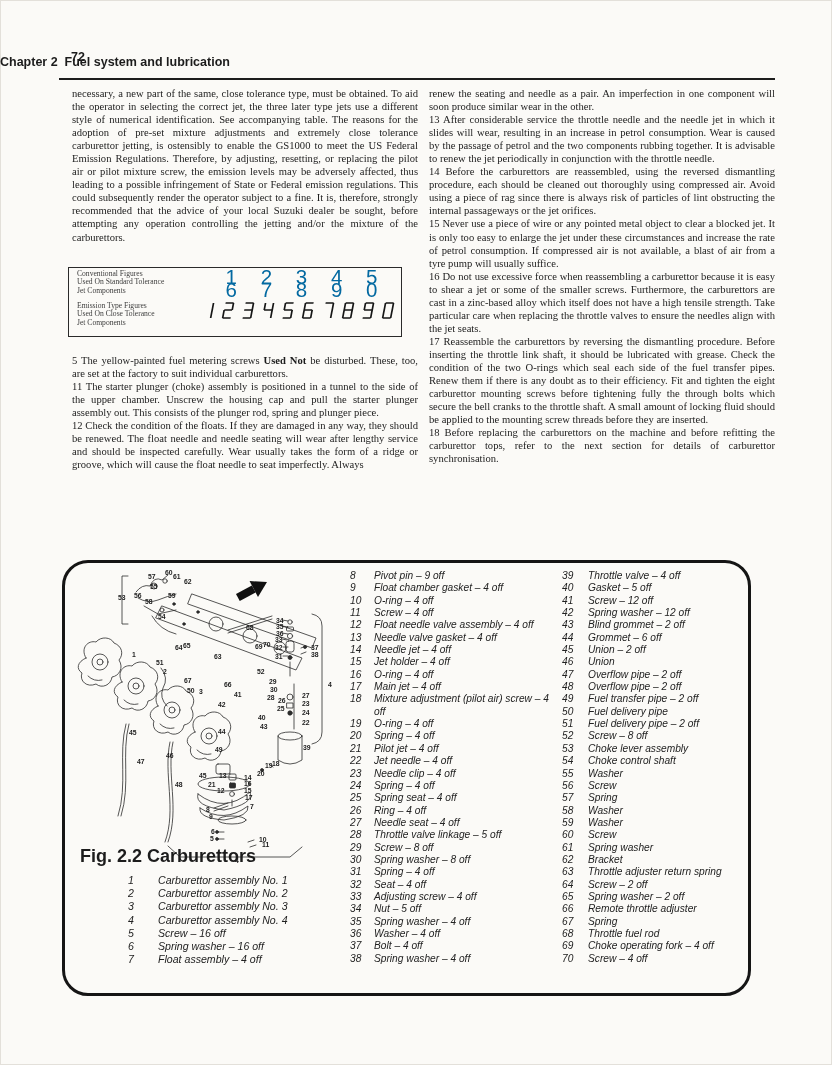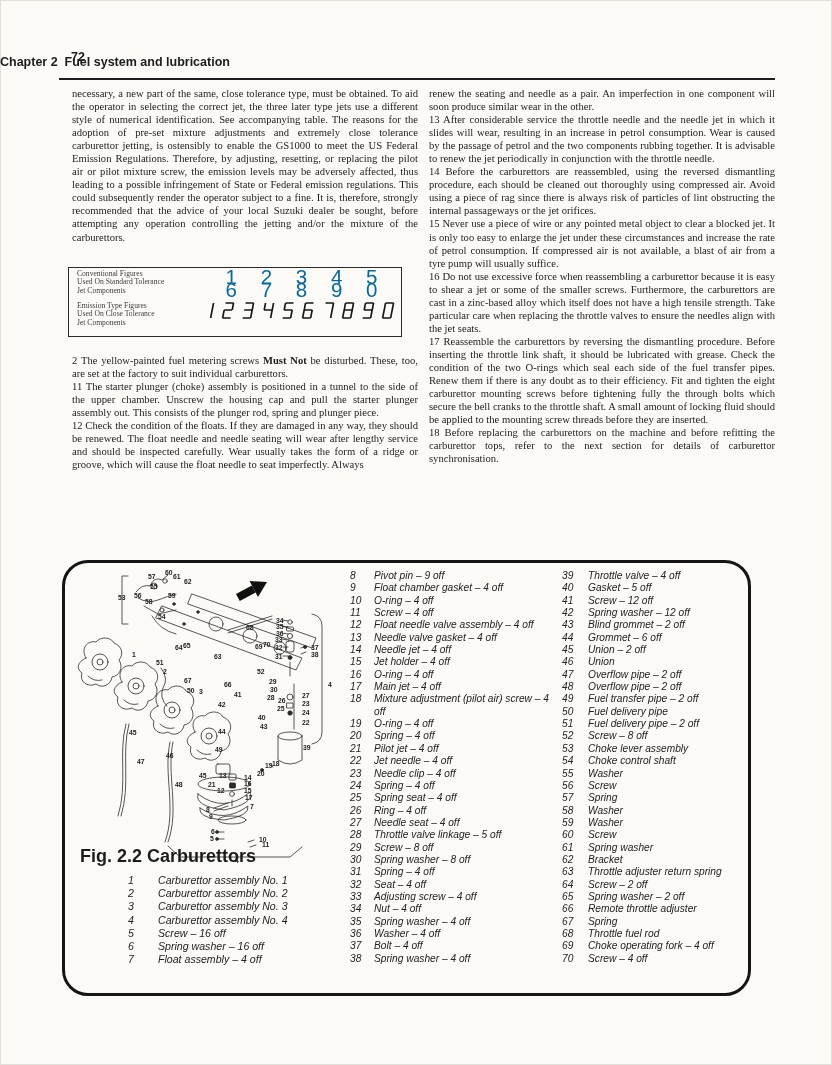--- a/index.html
+++ b/index.html
@@ -121,21 +121,21 @@
                 <line x1="191" y1="1" x2="191" y2="8"></line>
                 <line x1="191" y1="8" x2="191" y2="16"></line>
                 <line x1="183" y1="16" x2="191" y2="16"></line>
                 <line x1="183" y1="8" x2="183" y2="16"></line>
                 <line x1="183" y1="1" x2="183" y2="8"></line>
               </svg>
           </div>
         </div>
       </div>
 
-      <p><span>2 The yellow-painted fuel metering screws </span><b>Must Not</b><span> be disturbed. These, too, are set at the factory to suit individual carburettors.</span></p>
+      <p><span>5 The yellow-painted fuel metering screws </span><b>Used Not</b><span> be disturbed. These, too, are set at the factory to suit individual carburettors.</span></p>
       <p>11 The starter plunger (choke) assembly is positioned in a tunnel to the side of the upper chamber. Unscrew the housing cap and pull the starter plunger assembly out. This consists of the plunger rod, spring and plunger piece.</p>
       <p>12 Check the condition of the floats. If they are damaged in any way, they should be renewed. The float needle and needle seating will wear after lengthy service and should be inspected carefully. Wear usually takes the form of a ridge or groove, which will cause the float needle to seat imperfectly. Always</p>
     </div>
 
     <div class="col">
       <p>renew the seating and needle as a pair. An imperfection in one component will soon produce similar wear in the other.</p>
       <p>13 After considerable service the throttle needle and the needle jet in which it slides will wear, resulting in an increase in petrol consumption. Wear is caused by the passage of petrol and the two components rubbing together. It is advisable to renew the jet periodically in conjunction with the throttle needle.</p>
       <p>14 Before the carburettors are reassembled, using the reversed dismantling procedure, each should be cleaned out thoroughly using compressed air. Avoid using a piece of rag since there is always risk of particles of lint obstructing the internal passageways or the jet orifices.</p>
       <p>15 Never use a piece of wire or any pointed metal object to clear a blocked jet. It is only too easy to enlarge the jet under these circumstances and increase the rate of petrol consumption. If compressed air is not available, a blast of air from a tyre pump will usually suffice.</p>
       <p>16 Do not use excessive force when reassembling a carburettor because it is easy to shear a jet or some of the smaller screws. Furthermore, the carburettors are cast in a zinc-based alloy which itself does not have a high tensile strength. Take particular care when replacing the throttle valves to ensure the needles align with the jet seats.</p>
@@ -429,21 +429,21 @@
       <div class="li">
       <span class="n">32</span>
       <span class="t">Seat – 4 off</span>
     </div>
       <div class="li">
       <span class="n">33</span>
       <span class="t">Adjusting screw – 4 off</span>
     </div>
       <div class="li">
       <span class="n">34</span>
-      <span class="t">Nut – 4 off</span>
+      <span class="t">Nut – 5 off</span>
     </div>
       <div class="li">
       <span class="n">35</span>
       <span class="t">Spring washer – 4 off</span>
     </div>
       <div class="li">
       <span class="n">36</span>
       <span class="t">Washer – 4 off</span>
     </div>
       <div class="li">

